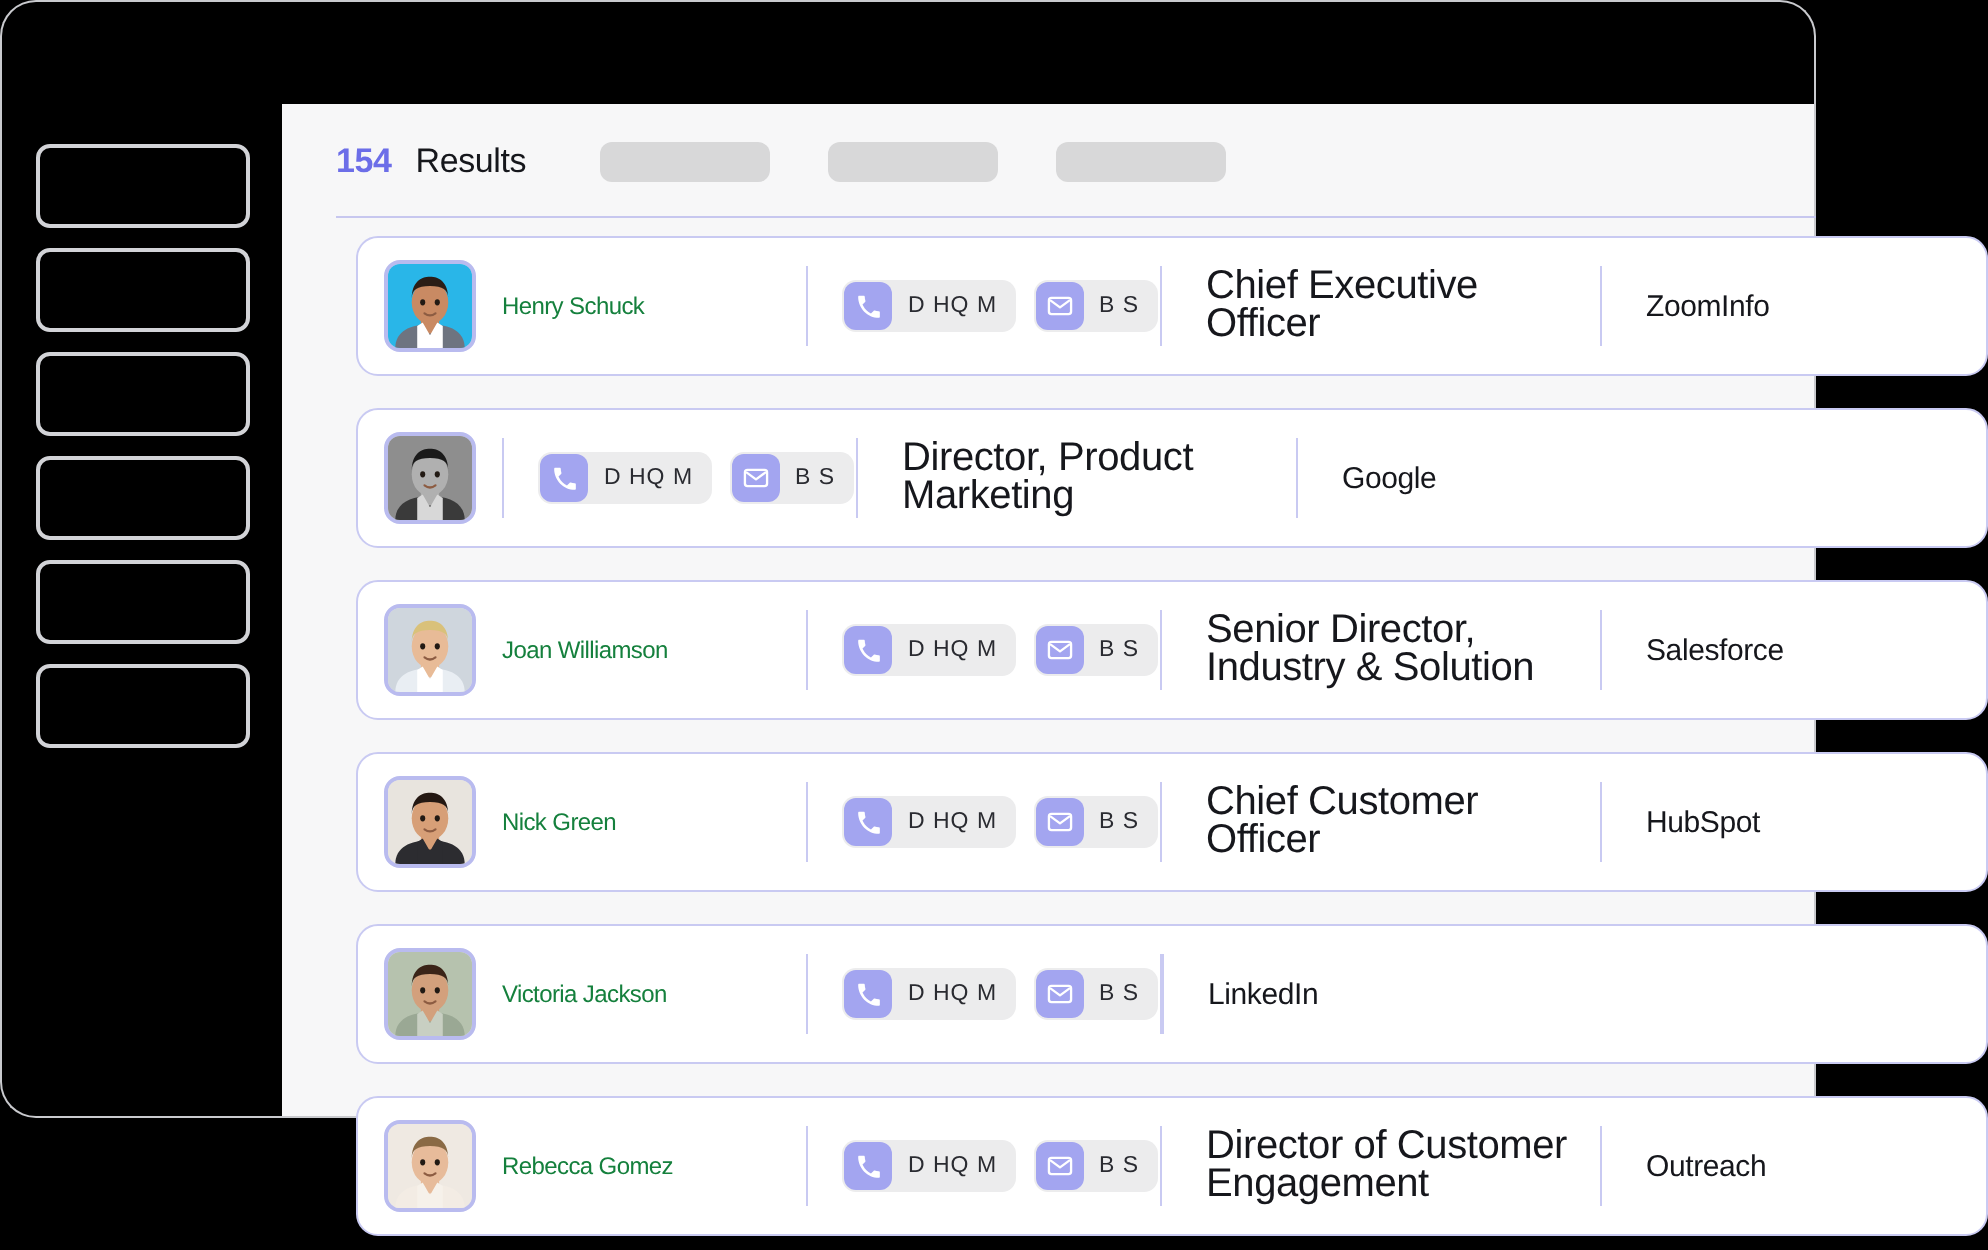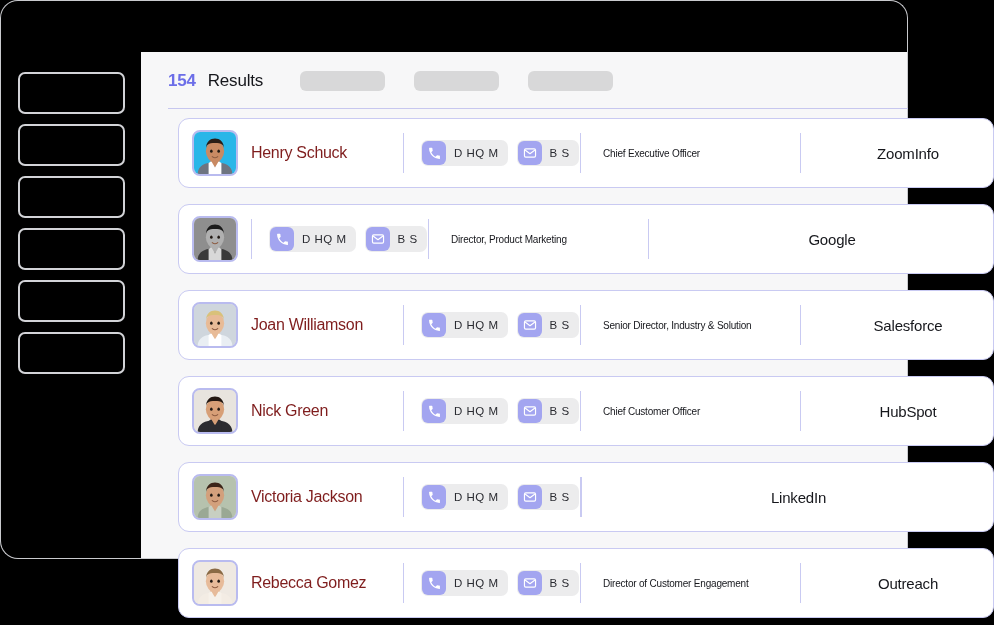--- a/index.html
+++ b/index.html
@@ -52,40 +52,40 @@
     background:#fff; border:1px solid #c9caf2; border-radius:11px;
     display:flex; align-items:center; overflow:hidden;
   }
   .c-avatar{ width:72px; flex:0 0 72px; display:flex; justify-content:center; }
   .avatar{
     width:46px; height:46px; border-radius:8px;
     border:2px solid #b9bbef; overflow:hidden; background:#dfe2e8;
   }
   .avatar svg{ display:block; width:100%; height:100%; }
 
-  .c-name{ flex:0 0 152px; font-size:16px; color:#7f1d1d; letter-spacing:-.3px; }
+  .c-name{ flex:0 0 152px; font-size:12px; color:#15803d; letter-spacing:-.3px; }
 
   .divider{ width:1px; height:40px; background:#c9caf2; flex:0 0 1px; }
 
   .c-badges{ flex:0 0 176px; display:flex; align-items:center; gap:9px; padding-left:17px; }
   .badge{
     display:flex; align-items:center; height:26px;
     background:#ececed; border-radius:7px; padding-right:9px;
   }
   .badge-ico{
     width:24px; height:24px; margin:1px; border-radius:6px;
     background:#a3a5f0; display:flex; align-items:center; justify-content:center;
     flex:0 0 24px;
   }
   .badge-ico svg{ display:block; }
   .badge-txt{ font-size:11.5px; color:#2a2b31; letter-spacing:.5px; padding-left:7px; white-space:nowrap; }
 
-  .c-title{ flex:0 0 219px; padding-left:22px; font-size:10px; color:#16171c;
+  .c-title{ flex:0 0 219px; padding-left:22px; font-size:20px; color:#16171c;
             line-height:19px; letter-spacing:-.2px; }
-  .c-company{ flex:1; padding-left:22px; font-size:15px; color:#16171c; letter-spacing:-.2px;text-align:center; }
+  .c-company{ flex:1; padding-left:22px; font-size:15px; color:#16171c; letter-spacing:-.2px; }
 </style>
 </head>
 <body>
 
 <div id="stage">
 
   <div class="win-topbar"></div>
 
   <div class="win-sidebar">
     <div id="sidebar-boxes">

